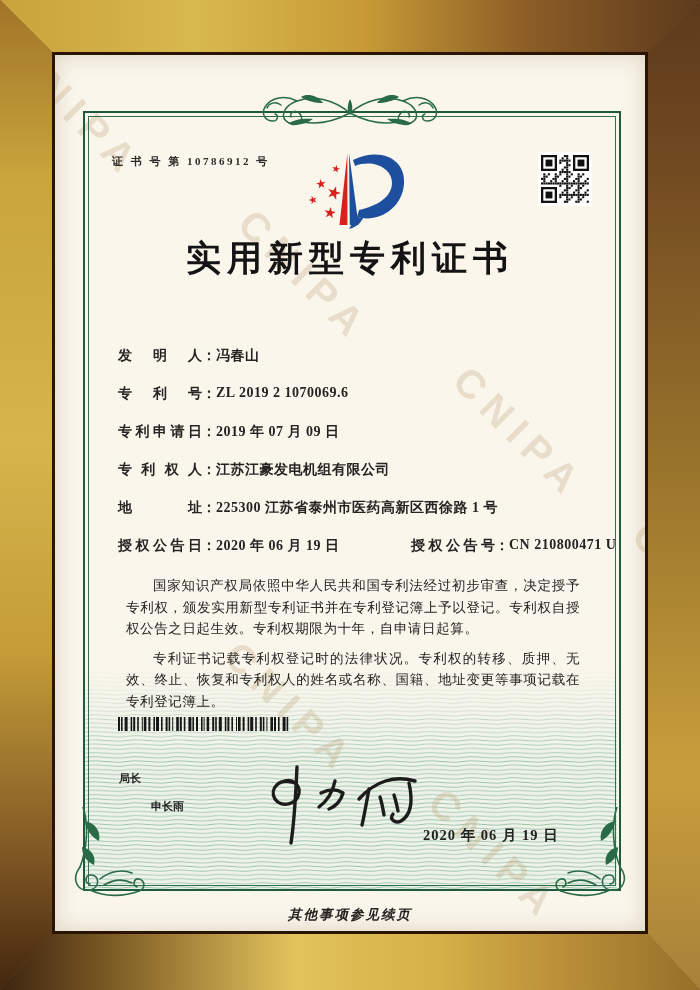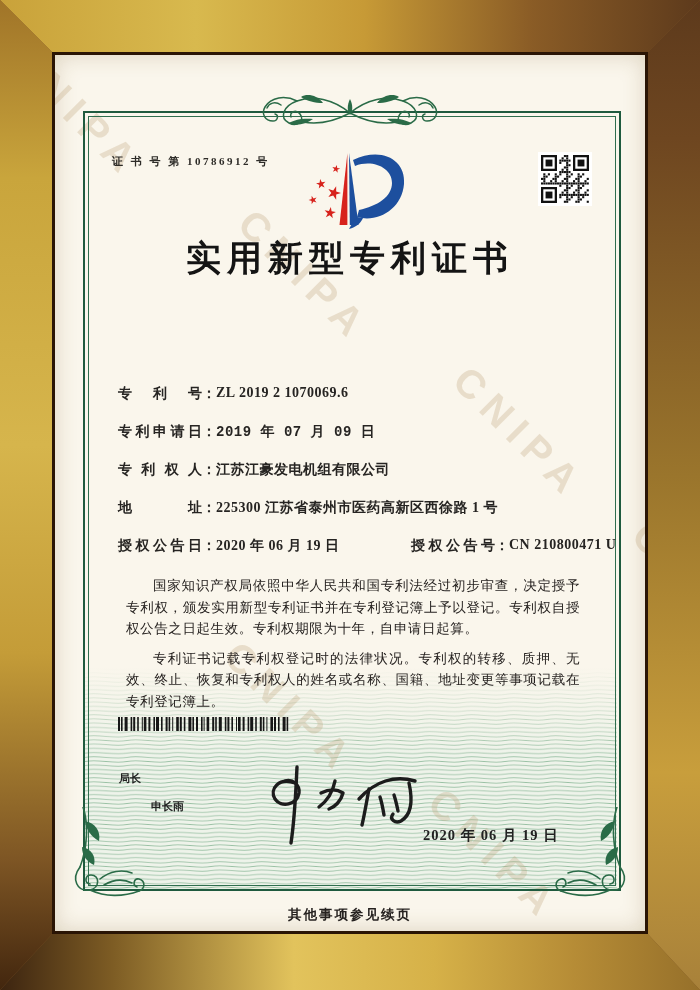--- a/index.html
+++ b/index.html
@@ -37,21 +37,21 @@
   .row .pair2{position:absolute;left:252px;top:0;margin-left:41px;}
   .paras{position:absolute;left:63px;top:512px;width:470px;font-size:13.5px;line-height:21.5px;
          color:#262220;text-align:justify;letter-spacing:.6px;}
   .paras p{margin:8px;text-indent:2em;font-family:Liberation Serif, serif;}
   .barcode{position:absolute;left:63px;top:662px;width:172px;height:14px;}
   .dir{position:absolute;left:64px;font-family:"Liberation Sans","DejaVu Sans",sans-serif;
        font-size:11px;font-weight:600;color:#222;}
   .sig{position:absolute;left:168px;top:700px;width:205px;height:95px;}
   .date{position:absolute;left:368px;top:771px;width:170px;font-size:14.5px;font-weight:bold;color:#222;letter-spacing:1px;}
   .pageinfo{position:absolute;left:0;top:812px;width:100%;text-align:center;font-size:12.5px;font-weight:bold;color:#2a2a2a;letter-spacing:1px;}
-  .footnote{position:absolute;left:0;top:851px;width:100%;text-align:center;font-size:13.5px;font-weight:bold;color:#262220;letter-spacing:2px;}
+  .footnote{position:absolute;left:0;top:851px;width:100%;text-align:center;font-size:13.5px;font-weight:bold;color:#262220;letter-spacing:2px;font-style:italic;}
 </style>
 </head>
 <body>
 
 <div class="stage">
 
   <div class="strip top"></div>
   <div class="strip right"></div>
   <div class="strip bottom"></div>
   <div class="strip left"></div>
@@ -272,24 +272,27 @@
           <rect x="34.285714285714285" y="2.2857142857142856" width="11.428571428571427" height="11.428571428571427" fill="#fff"></rect>
           <rect x="36.57142857142857" y="4.571428571428571" width="6.857142857142857" height="6.857142857142857" fill="#111"></rect>
           <rect x="0" y="32" width="16" height="16" fill="#111"></rect>
           <rect x="2.2857142857142856" y="34.285714285714285" width="11.428571428571427" height="11.428571428571427" fill="#fff"></rect>
           <rect x="4.571428571428571" y="36.57142857142857" width="6.857142857142857" height="6.857142857142857" fill="#111"></rect>
         </svg>
     </div>
 
     <div class="title">实用新型专利证书</div>
 
+    <div class="row" style="top:292px;">
+      <span class="lbl">发明人</span><span class="col">：</span><span class="val">冯春山</span>
+    </div>
     <div class="row" style="top:330px;">
       <span class="lbl">专利号</span><span class="col">：</span><span class="val">ZL 2019 2 1070069.6</span>
     </div>
-    <div class="row" style="top:368px;font-family:Liberation Mono, monospace;">
+    <div class="row" style="top:368px;">
       <span class="lbl">专利申请日</span><span class="col">：</span><span class="val">2019 年 07 月 09 日</span>
     </div>
     <div class="row" style="top:406px;">
       <span class="lbl">专利权人</span><span class="col">：</span><span class="val">江苏江豪发电机组有限公司</span>
     </div>
     <div class="row" style="top:444px;">
       <span class="lbl">地址</span><span class="col">：</span><span class="val">225300 江苏省泰州市医药高新区西徐路 1 号</span>
     </div>
     <div class="row" style="top:482px;">
       <span class="lbl">授权公告日</span><span class="col">：</span><span class="val">2020 年 06 月 19 日</span>

